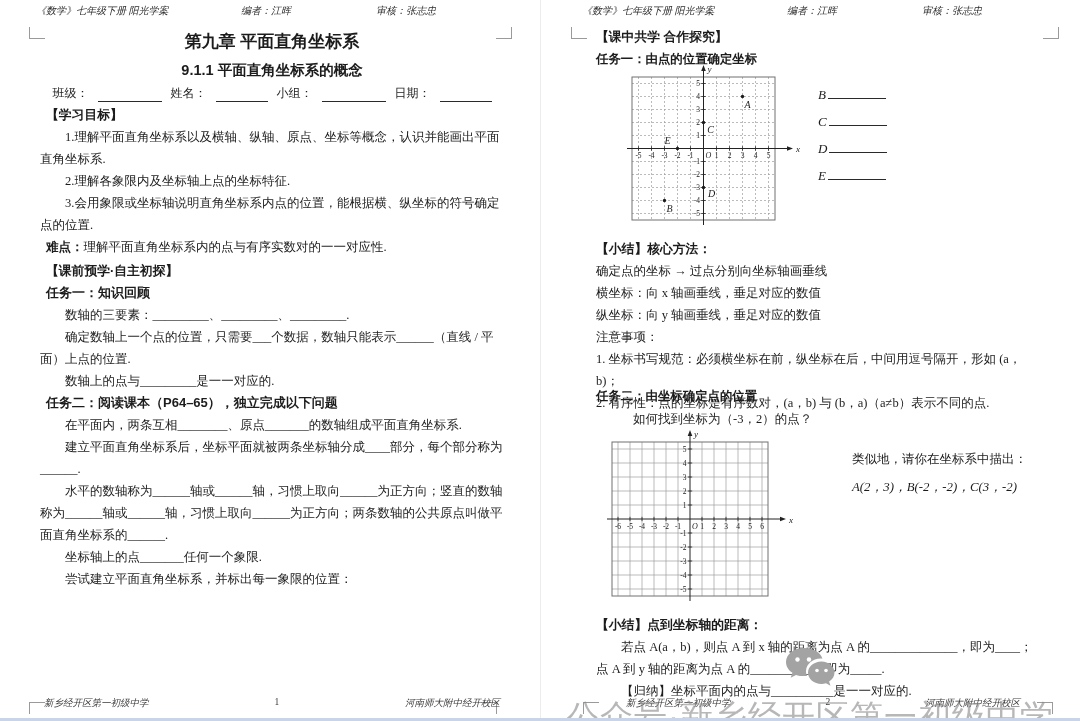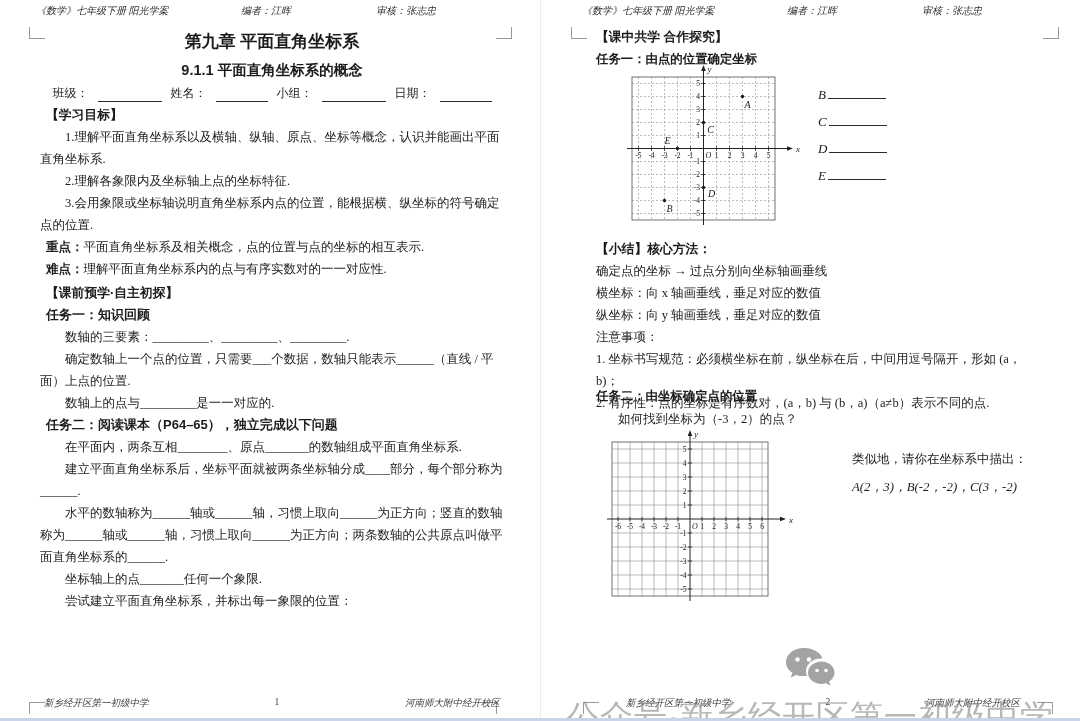--- a/index.html
+++ b/index.html
@@ -79,21 +79,20 @@
           <span class="blank w64"></span>
         <span>日期：</span>
           <span class="blank w52"></span>
       </div>
 
       <h3 class="sec">【学习目标】</h3>
       <p class="para">1.理解平面直角坐标系以及横轴、纵轴、原点、坐标等概念，认识并能画出平面直角坐标系.</p>
       <p class="para">2.理解各象限内及坐标轴上点的坐标特征.</p>
       <p class="para">3.会用象限或坐标轴说明直角坐标系内点的位置，能根据横、纵坐标的符号确定点的位置.</p>
 
-      <p class="kp"><b>重点：</b><span>平面直角坐标系及相关概念，点的位置与点的坐标的相互表示.</span></p>
       <p class="kp"><b>难点：</b><span>理解平面直角坐标系内的点与有序实数对的一一对应性.</span></p>
 
       <h3 class="sec">【课前预学·自主初探】</h3>
       <h4 class="task">任务一：知识回顾</h4>
       <p class="para">数轴的三要素：_________、_________、_________.</p>
       <p class="para">确定数轴上一个点的位置，只需要___个数据，数轴只能表示______（直线 / 平面）上点的位置.</p>
       <p class="para">数轴上的点与_________是一一对应的.</p>
 
       <h4 class="task">任务二：阅读课本（P64–65），独立完成以下问题</h4>
       <p class="para">在平面内，两条互相________、原点_______的数轴组成平面直角坐标系.</p>
@@ -217,21 +216,21 @@
       <div class="p2h3">【小结】核心方法：</div>
       <p class="p2line">确定点的坐标 → 过点分别向坐标轴画垂线</p>
       <p class="p2line">横坐标：向 x 轴画垂线，垂足对应的数值</p>
       <p class="p2line">纵坐标：向 y 轴画垂线，垂足对应的数值</p>
       <p class="p2line">注意事项：</p>
       <p class="p2line">1. 坐标书写规范：必须横坐标在前，纵坐标在后，中间用逗号隔开，形如 (a，b)；</p>
       <p class="p2line">2. 有序性：点的坐标是有序数对，(a，b) 与 (b，a)（a≠b）表示不同的点.</p>
     </div>
 
     <div class="abs p2h4" style="left:56px;top:385px">任务二：由坐标确定点的位置</div>
-    <div class="abs p2line" style="left:53px;top:408px;text-indent:2em">如何找到坐标为（-3，2）的点？</div>
+    <div class="abs p2line" style="left:68px;top:408px;text-indent:2em">如何找到坐标为（-3，2）的点？</div>
 
     <svg class="abs" style="left:62px;top:428px" width="192" height="181" viewBox="0 0 192 181">
         <line x1="16" y1="14" x2="16" y2="168" stroke="#9e9e9e" stroke-width="0.7"></line>
         <line x1="28" y1="14" x2="28" y2="168" stroke="#9e9e9e" stroke-width="0.7"></line>
         <line x1="40" y1="14" x2="40" y2="168" stroke="#9e9e9e" stroke-width="0.7"></line>
         <line x1="52" y1="14" x2="52" y2="168" stroke="#9e9e9e" stroke-width="0.7"></line>
         <line x1="64" y1="14" x2="64" y2="168" stroke="#9e9e9e" stroke-width="0.7"></line>
         <line x1="76" y1="14" x2="76" y2="168" stroke="#9e9e9e" stroke-width="0.7"></line>
         <line x1="100" y1="14" x2="100" y2="168" stroke="#9e9e9e" stroke-width="0.7"></line>
         <line x1="112" y1="14" x2="112" y2="168" stroke="#9e9e9e" stroke-width="0.7"></line>
@@ -301,20 +300,25 @@
         <text x="187" y="94.5" text-anchor="start" font-size="9" fill="#1c1c1c" font-style="italic">x</text>
         <text x="92" y="9" text-anchor="start" font-size="9" fill="#1c1c1c" font-style="italic">y</text>
         <text x="90" y="100.5" text-anchor="start" font-size="8" fill="#1c1c1c" font-style="italic">O</text>
       </svg>
 
     <div class="abs" style="left:312px;top:448px;width:220px">
       <p class="p2line">类似地，请你在坐标系中描出：</p>
       <p class="plot-points">A(2，3)，B(-2，-2)，C(3，-2)</p>
     </div>
 
+    <div class="abs" style="left:56px;top:614px;width:446px">
+      <div class="p2h3">【小结】点到坐标轴的距离：</div>
+      <p class="p2line" style="text-indent:2em">若点 A(a，b)，则点 A 到 x 轴的距离为点 A 的______________，即为____；点 A 到 y 轴的距离为点 A 的__________，即为_____.</p>
+      <p class="p2line" style="text-indent:2em">【归纳】坐标平面内的点与__________是一一对应的.</p>
+    </div>
 
     <div class="page-footer" style="left:86px;right:60px">
       <span>新乡经开区第一初级中学</span>
       <span class="pgno">2</span>
       <span>河南师大附中经开校区</span>
     </div>
   </div>
 
   <div class="page-divider"></div>
 

